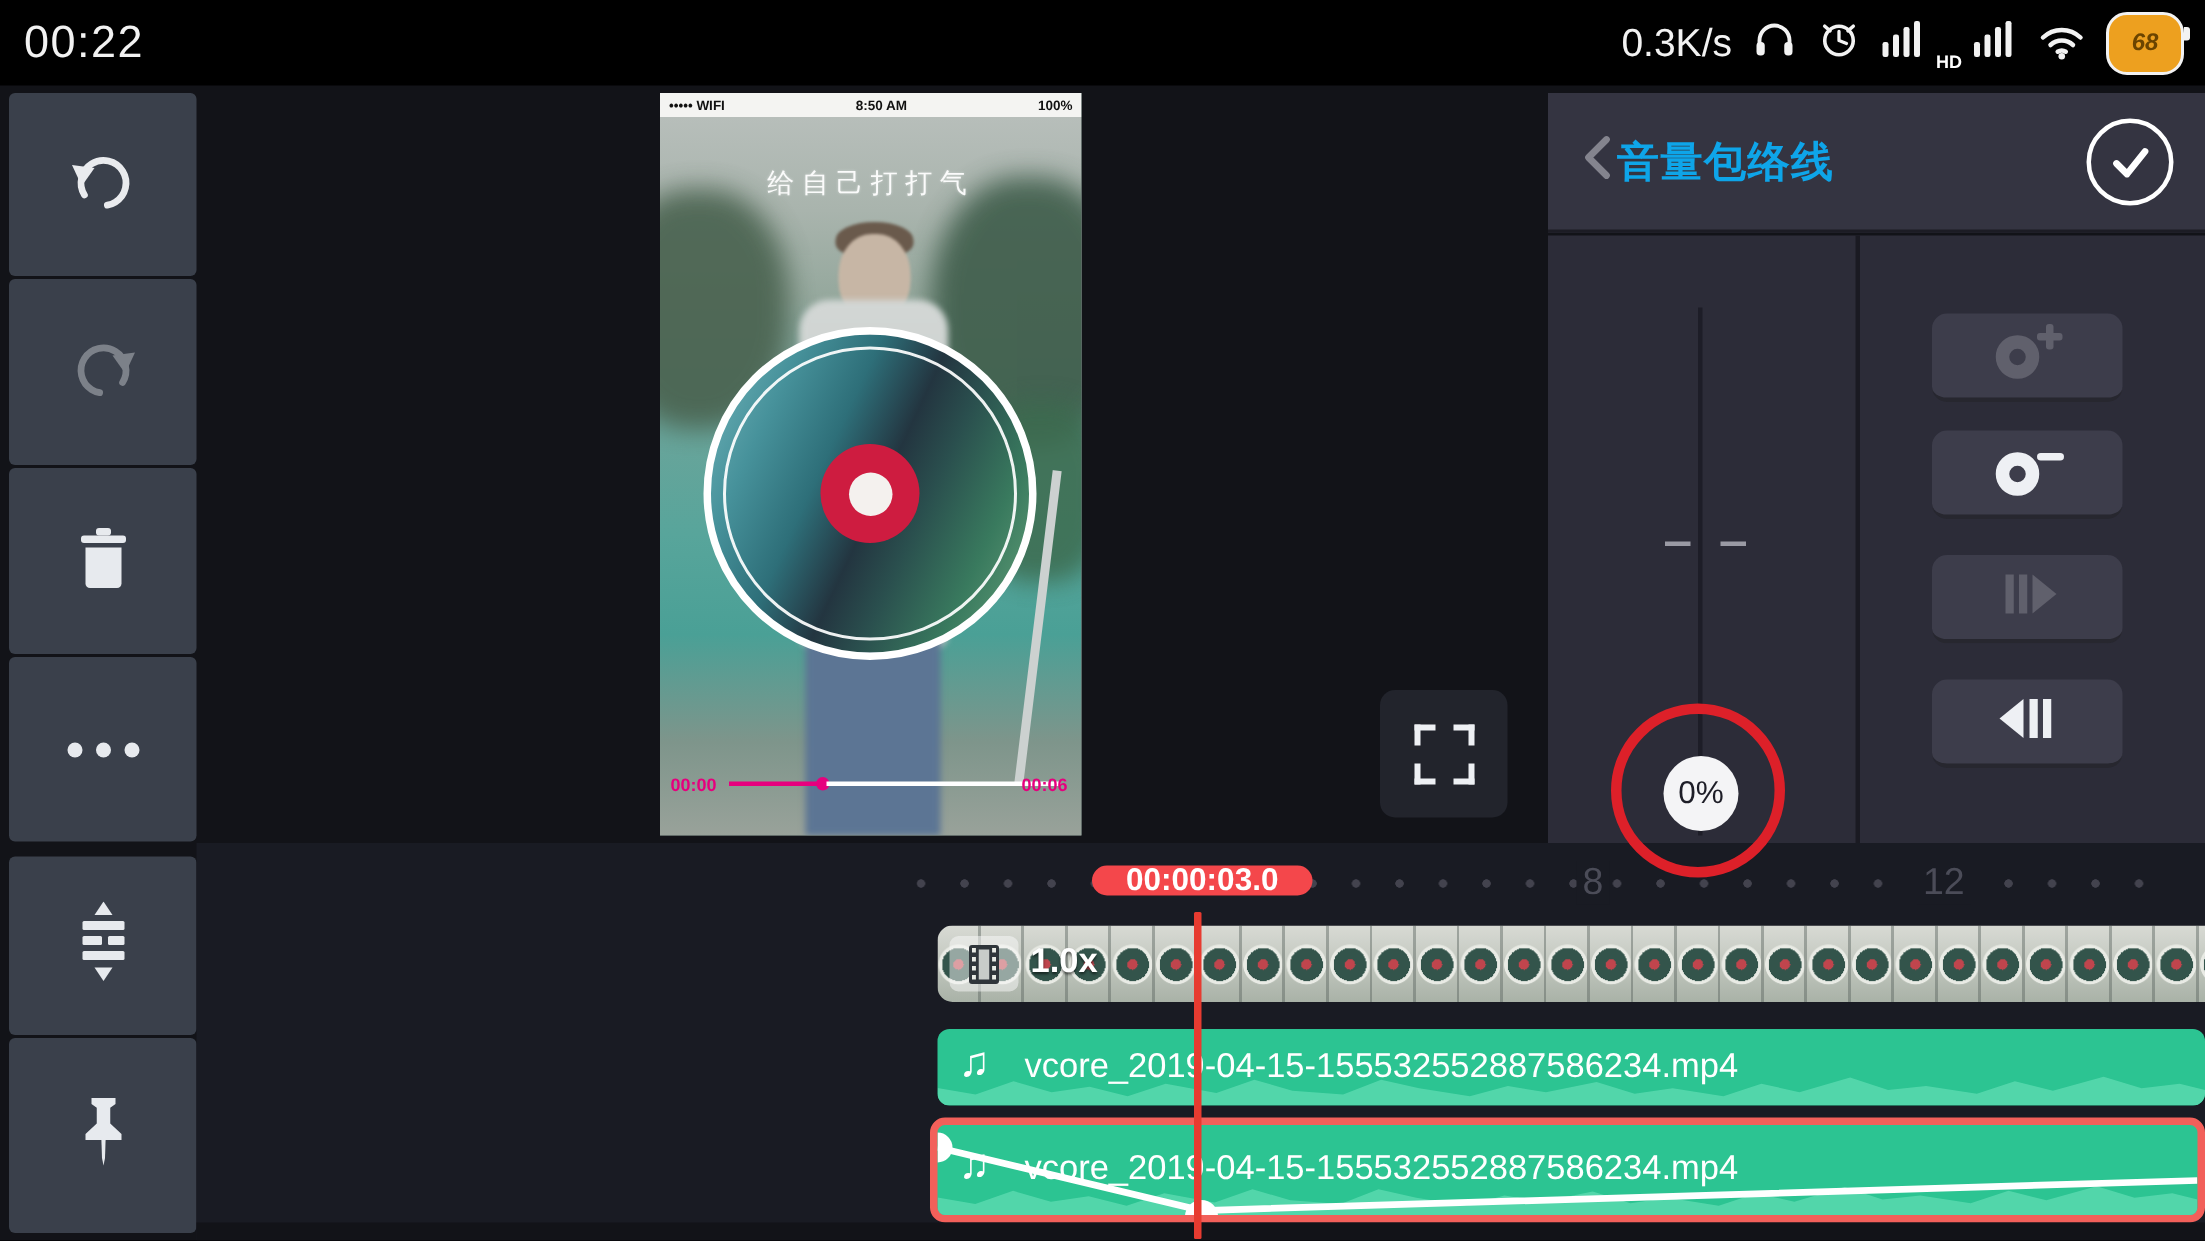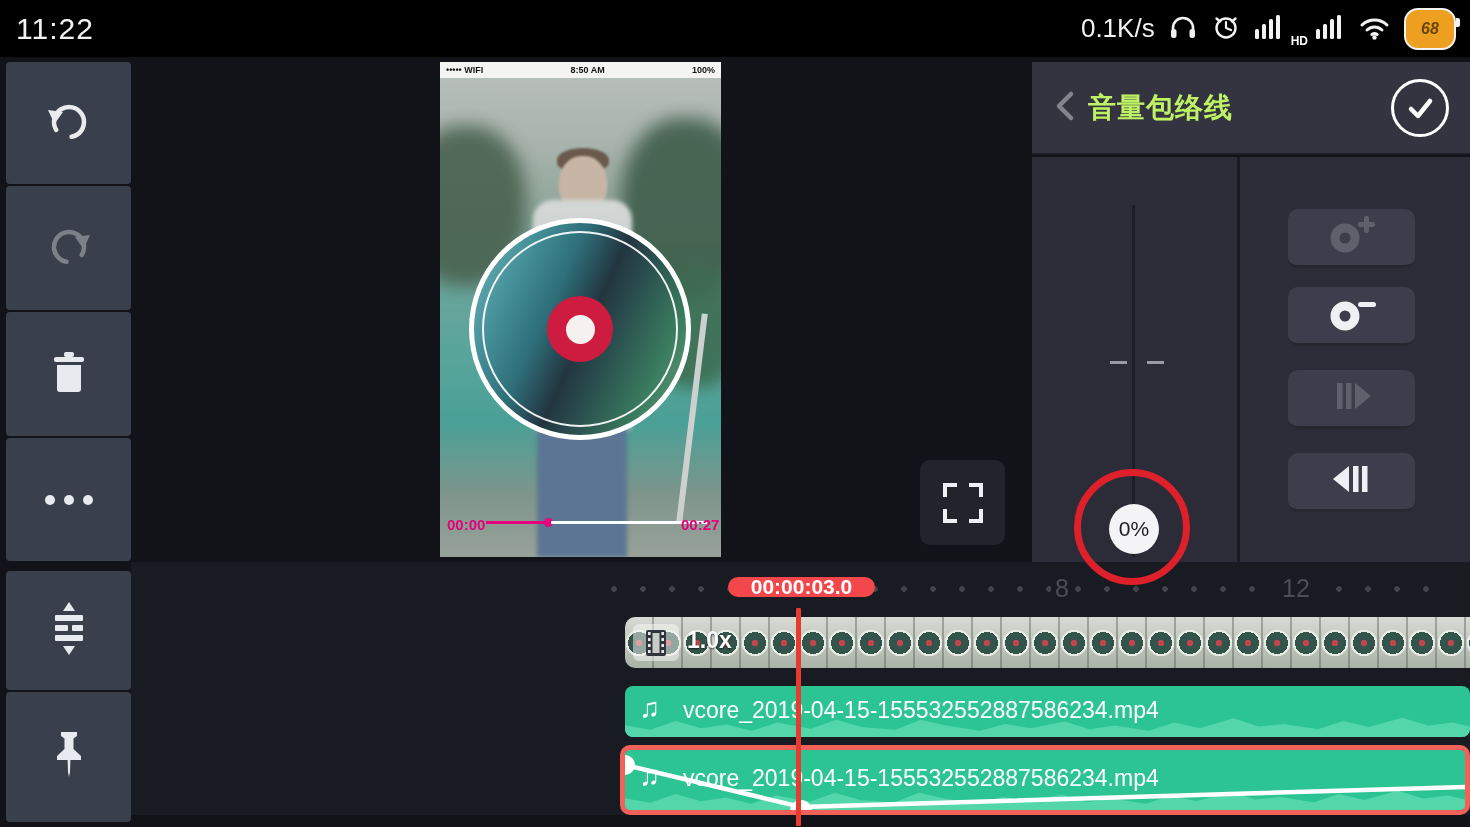--- a/index.html
+++ b/index.html
@@ -48,40 +48,40 @@
   .wm { position:absolute; top:32px; width:100%; text-align:center; color:rgba(255,255,255,.93);
     font-family:"DejaVu Serif", serif; font-size:18px; letter-spacing:5px; text-shadow:0 0 2px rgba(255,255,255,.45); }
   .disc { position:absolute; left:29px; top:140px; width:222px; height:222px; border-radius:50%;
     border:5px solid #fff; overflow:hidden;
     background:linear-gradient(115deg,#74b6bc 0%,#47929b 20%,#2e6f79 37%,#233540 52%,#2a4f4e 63%,#397a5e 80%,#6aa37c 100%); }
   .disc::after { content:""; position:absolute; inset:8px; border:2px solid rgba(255,255,255,.92); border-radius:50%; }
   .rec { position:absolute; left:107px; top:218px; width:66px; height:66px; border-radius:50%; background:#ce1c40;
     display:flex; align-items:center; justify-content:center; }
   .rec i { width:29px; height:29px; border-radius:50%; background:#f4f1ee; }
   .p-prog { position:absolute; left:0; top:438px; width:100%; height:14px; }
-  .p-prog .pl, .p-prog .pr { position:absolute; top:0; font-size:15px; font-weight:bold; color:#e6007e; }
+  .p-prog .pl, .p-prog .pr { position:absolute; top:0; font-size:12px; font-weight:bold; color:#e6007e; }
   .p-prog .pl { left:7px; } .p-prog .pr { left:241px; }
   .bar-m { position:absolute; left:46px; top:5px; width:62px; height:3px; background:#e6007e; }
   .bar-dot { position:absolute; left:104px; top:2px; width:9px; height:9px; border-radius:50%; background:#e6007e; }
   .bar-w { position:absolute; left:111px; top:5px; width:156px; height:3px; background:#fff; }
 
   
   .fsbtn { position:absolute; left:920px; top:460px; width:85px; height:85px; background:#22242c; border-radius:10px;
     display:flex; align-items:center; justify-content:center; }
   .fs-ic { position:relative; width:40px; height:40px; }
   .fs-ic i { position:absolute; width:14px; height:14px; border:0 solid #eef0f4; }
   .fs-ic i:nth-child(1){ left:0; top:0; border-left-width:4px; border-top-width:4px; }
   .fs-ic i:nth-child(2){ right:0; top:0; border-right-width:4px; border-top-width:4px; }
   .fs-ic i:nth-child(3){ left:0; bottom:0; border-left-width:4px; border-bottom-width:4px; }
   .fs-ic i:nth-child(4){ right:0; bottom:0; border-right-width:4px; border-bottom-width:4px; }
 
   
   .panel-header { position:absolute; left:1032px; top:62px; width:438px; height:93px; background:#343441;
     display:flex; align-items:center; border-bottom:2px solid #1c1c24; }
-  .panel-title { color:#bef264; font-size:28px; font-weight:bold; margin-left:10px; letter-spacing:1px; }
+  .panel-title { color:#0ea5e9; font-size:28px; font-weight:bold; letter-spacing:1px; }
   .check-btn { position:absolute; right:21px; top:17px; width:58px; height:58px; border:3px solid #fff; border-radius:50%;
     display:flex; align-items:center; justify-content:center; background:transparent; }
   .panel-body { position:absolute; left:1032px; top:157px; width:438px; height:405px; background:#2c2c38; }
   .panel-div { position:absolute; left:205px; top:0; width:3px; height:100%; background:#1a1a22; }
   .vslider-track { position:absolute; left:100px; top:48px; width:3px; height:352px; background:#1d1d27; }
   .vdash { position:absolute; top:204px; width:17px; height:3px; background:#9a9aa4; }
   .vdash.l { left:78px; } .vdash.r { left:115px; }
   .vthumb { position:absolute; left:77px; top:347px; width:50px; height:50px; border-radius:50%; background:#f4f4f6;
     display:flex; align-items:center; justify-content:center; color:#1d1d27; font-size:21px; }
   .ring { position:absolute; left:1074px; top:469px; width:116px; height:116px; border:7px solid #dd2029; border-radius:50%; z-index:40; }
@@ -120,23 +120,23 @@
     clip-path:polygon(0% 100%,0% 55%,3% 72%,6% 38%,9% 66%,12% 52%,15% 76%,18% 44%,22% 68%,25% 34%,28% 62%,32% 72%,35% 34%,38% 56%,42% 76%,45% 50%,48% 66%,52% 40%,55% 70%,58% 56%,62% 76%,65% 44%,68% 66%,72% 28%,75% 60%,78% 50%,82% 70%,85% 38%,88% 62%,92% 26%,95% 56%,98% 44%,100% 60%,100% 100%); }
   .env { position:absolute; inset:0; width:100%; height:100%; }
   .playhead { position:absolute; left:665px; top:46px; width:5px; height:218px; background:#e73b30; z-index:10; border-radius:1px; }
 </style>
 </head>
 <body>
 
 <div id="app">
 
   <div class="statusbar">
-    <span class="sb-time">11:22</span>
+    <span class="sb-time">00:22</span>
     <div class="sb-right">
-      <span class="sb-speed">0.1K/s</span>
+      <span class="sb-speed">0.3K/s</span>
       <span>
         <svg width="30" height="30" viewBox="0 0 30 30">
             <path d="M5 22v-6a10 10 0 0 1 20 0v6" fill="none" stroke="#f2f2f2" stroke-width="2.6" stroke-linecap="round"></path>
             <rect x="3" y="17" width="5.5" height="9" rx="2.5" fill="#f2f2f2"></rect>
             <rect x="21.5" y="17" width="5.5" height="9" rx="2.5" fill="#f2f2f2"></rect>
           </svg>
       </span>
       <span>
         <svg width="30" height="30" viewBox="0 0 30 30">
             <circle cx="15" cy="16" r="9.5" fill="none" stroke="#f2f2f2" stroke-width="2.4"></circle>
@@ -237,30 +237,31 @@
     <div class="p-video">
       <div class="p-bg"></div>
       <div class="mt mtL"></div>
       <div class="mt mtR"></div>
       <div class="bushR"></div>
       <div class="hair"></div>
       <div class="head"></div>
       <div class="torso"></div>
       <div class="jeans"></div>
       <div class="pole"></div>
+      <div class="wm">给自己打打气</div>
       <div class="disc"></div>
       <div class="rec">
           <i></i>
         </div>
       <div class="p-prog">
         <span class="pl">00:00</span>
         <span class="bar-m"></span>
         <span class="bar-dot"></span>
         <span class="bar-w"></span>
-        <span class="pr">00:27</span>
+        <span class="pr">00:06</span>
       </div>
     </div>
   </div>
 
   <div class="fsbtn">
     <span class="fs-ic">
         <i></i>
         <i></i>
         <i></i>
         <i></i>

